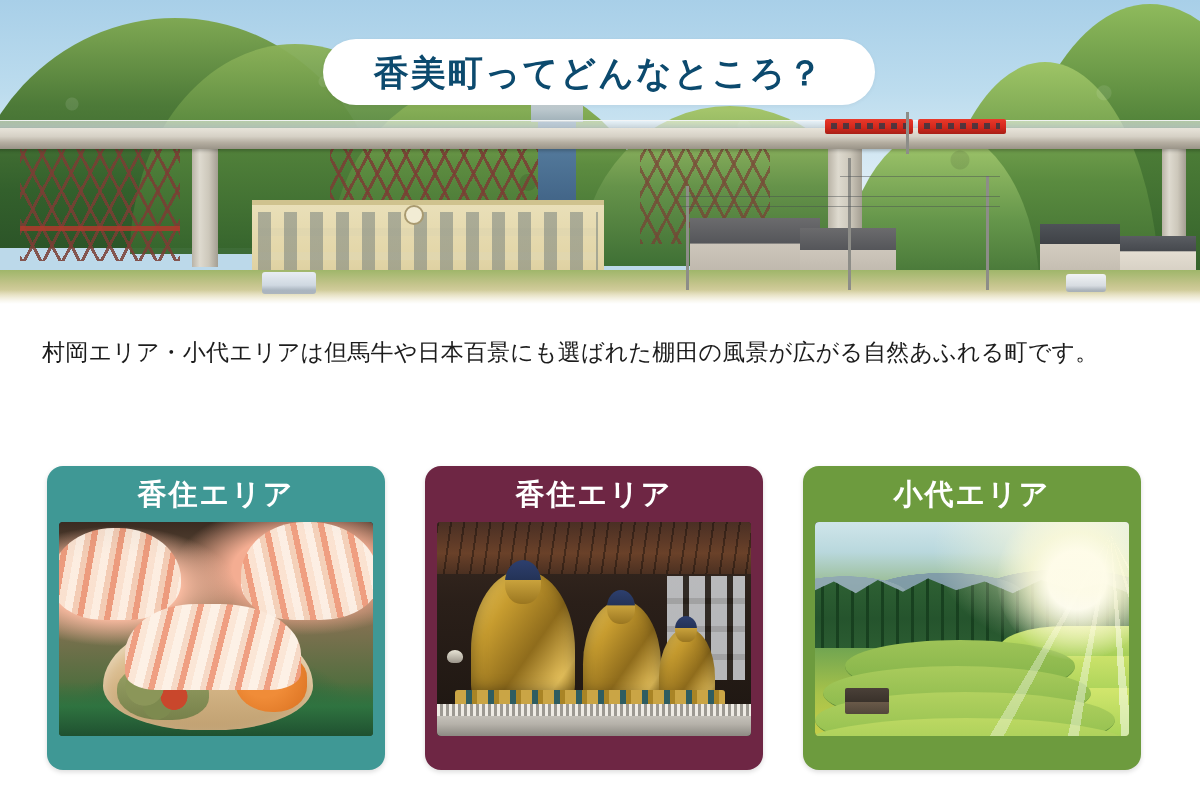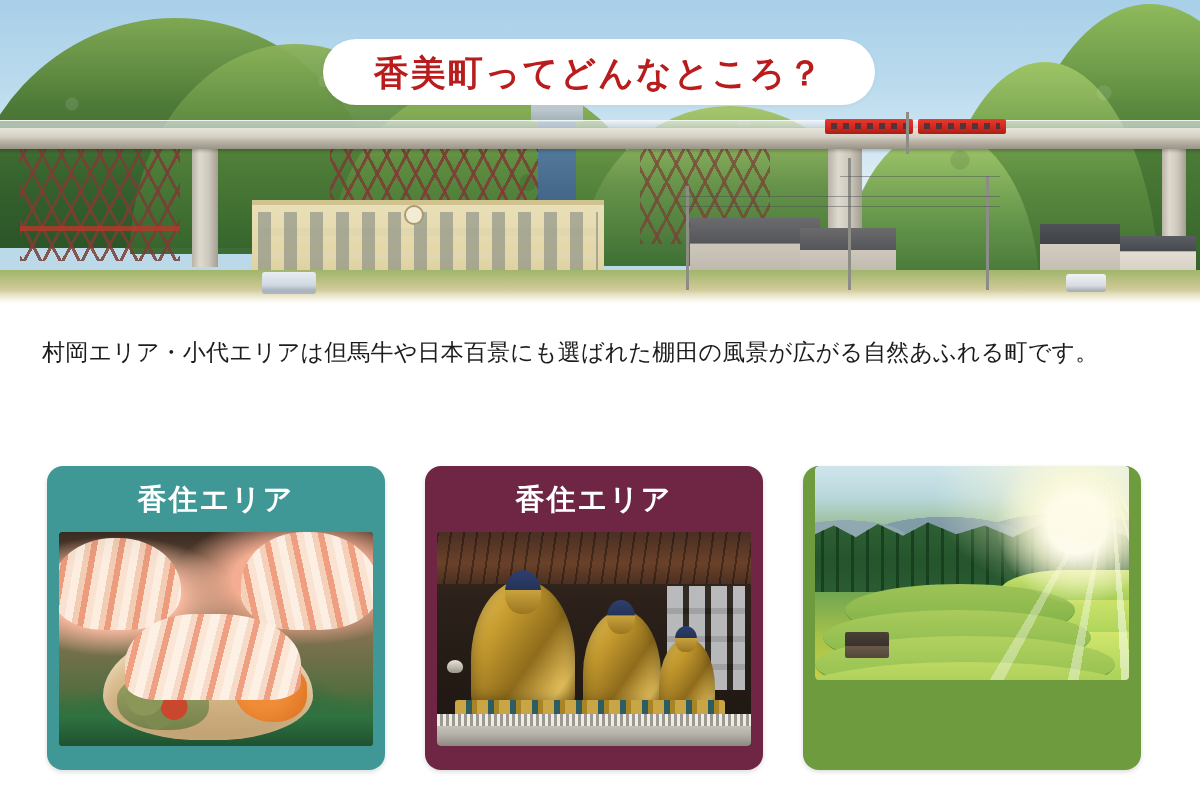--- a/index.html
+++ b/index.html
@@ -292,21 +292,21 @@
     align-items: center;
     box-shadow: 0 2px 5px rgba(0,0,0,.14);
     overflow: hidden;
   }
   .card-title {
     color: #ffffff;
     font-size: 29px;
     font-weight: bold;
     letter-spacing: 2px;
     line-height: 1;
-    height: 66px;
+    height: 56px;
     display: flex;
     align-items: center;
     justify-content: center;
     white-space: nowrap;
   }
   .card-photo {
     width: 314px;
     height: 214px;
     border-radius: 4px;
     overflow: hidden;
@@ -566,21 +566,21 @@
     <div class="pole pole-d"></div>
     <div class="wire" style="left:680px; top:196px; width:320px;"></div>
     <div class="wire" style="left:680px; top:206px; width:320px;"></div>
     <div class="wire" style="left:840px; top:176px; width:160px;"></div>
 
     <div class="hero-fade"></div>
   </div>
 </div>
 
 <div class="title-pill">
-  <span class="title-pill-text" style="color: #b91c1c;">香美町ってどんなところ？</span>
+  <span class="title-pill-text" style="color: #0c4a6e;">香美町ってどんなところ？</span>
 </div>
 
 <div class="lede">
   <p>村岡エリア・小代エリアは但馬牛や日本百景にも選ばれた棚田の風景が広がる自然あふれる町です。</p>
 </div>
 
 <div class="cards">
 
   <div class="card" id="card-kasumi" style="background: rgb(63, 152, 149);">
     <div class="card-title">香住エリア</div>
@@ -614,20 +614,21 @@
         <div class="budda-head budda-head-3"></div>
         <div class="lotus-base"></div>
         <div class="altar"></div>
         <div class="altar-rail"></div>
         <div class="hall-lamp"></div>
       </div>
     </div>
   </div>
 
   <div class="card" id="card-ojiro" style="background: rgb(109, 155, 62);">
+    <div class="card-title">小代エリア</div>
     <div class="card-photo">
       <div class="photo-tanada">
         <div class="far-hills"></div>
         <div class="forest-band"></div>
         <div class="terrace t-right-1"></div>
         <div class="terrace t-right-2"></div>
         <div class="terrace t-right-3"></div>
         <div class="terrace t1"></div>
         <div class="terrace t2"></div>
         <div class="terrace t3"></div>

